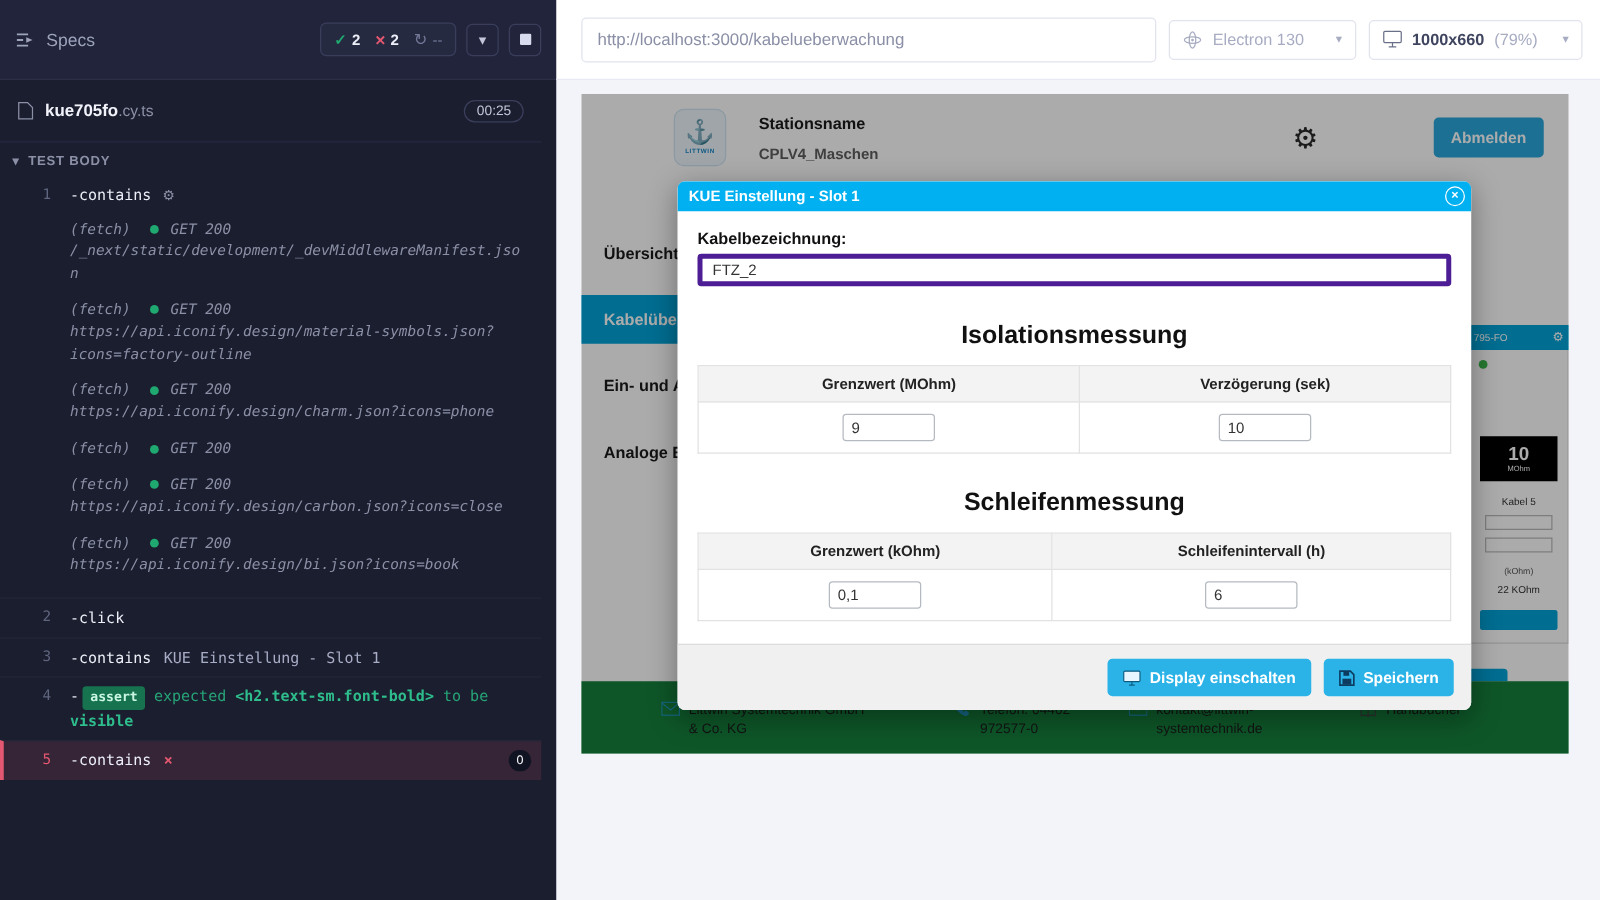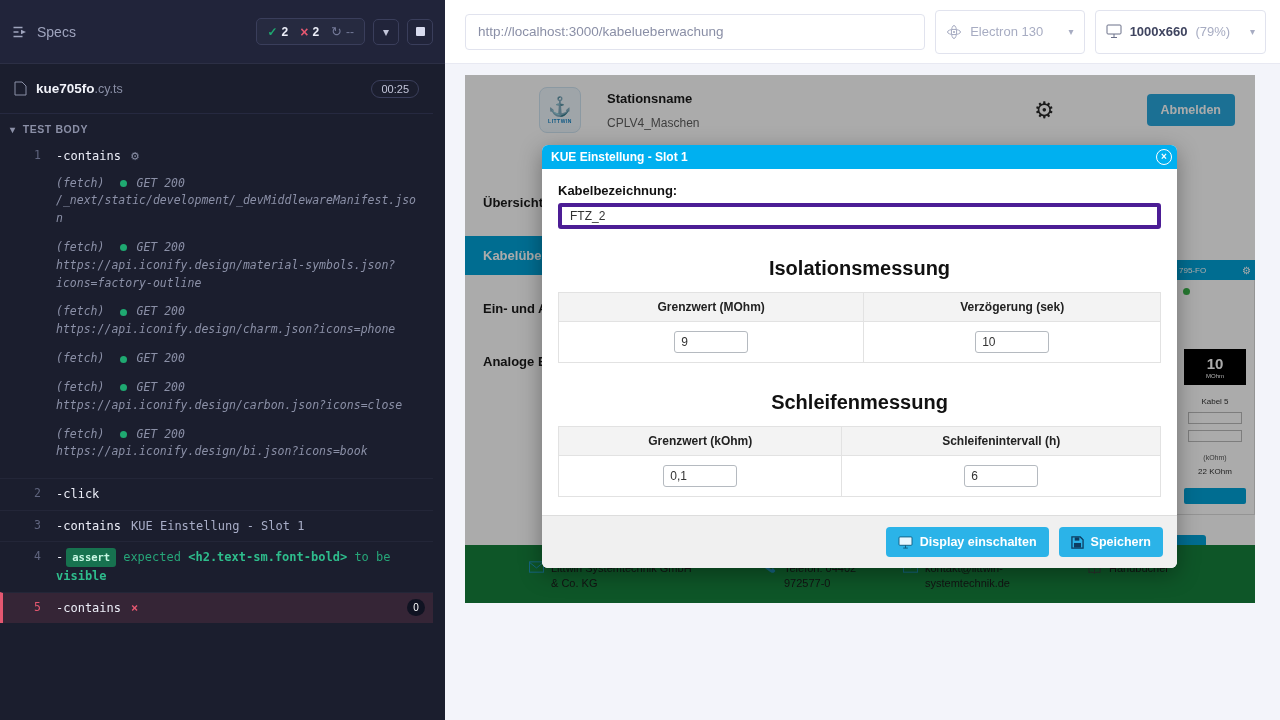--- a/index.html
+++ b/index.html
@@ -50,37 +50,37 @@
   .count-badge { margin-left:auto; align-self:center; background:#101322; color:#fff; border-radius:9px; min-width:18px; height:17px; display:flex; align-items:center; justify-content:center; font-size:10px; padding:0 5px; font-family:"Liberation Sans",sans-serif; }
 
   .runner-scroll { position:absolute; right:0; top:64px; width:12px; bottom:0; background:#15172a; display:flex; flex-direction:column; align-items:center; }
   .scroll-arrow { color:#555a75; font-size:8px; padding:4px 0; font-family:"DejaVu Sans",sans-serif; }
   .scroll-arrow.down { margin-top:auto; }
   .scroll-thumb { width:8px; height:72px; background:#3a3e5b; border-radius:4px; margin-top:4px; }
 
   
   .autbar { position:absolute; left:445px; top:0; right:0; height:64px; background:#fff; border-bottom:1px solid #e8e9f2; display:flex; align-items:center; padding:0 14px 0 20px; gap:10px; }
   .url-input { width:462px; height:36px; border:1px solid #e1e3ee; border-radius:4px; padding:0 12px; font-size:13.5px; color:#8a8fa6; background:#fff; font-family:inherit; }
-  .selectbox { height:44px; border:1px solid #e1e3ee; border-radius:4px; display:flex; align-items:center; gap:8px; padding:0 10px; font-size:13px; }
+  .selectbox { height:32px; border:1px solid #e1e3ee; border-radius:4px; display:flex; align-items:center; gap:8px; padding:0 10px; font-size:13px; }
   .browser-select { width:150px; color:#a7acc2; }
   .viewport-select { width:172px; color:#3f445f; }
   .vp-dims { font-weight:bold; }
   .vp-zoom { color:#a7acc2; }
   .chev { margin-left:auto; color:#a7acc2; font-size:10px; font-family:"DejaVu Sans",sans-serif; }
 
   .stage { position:absolute; left:445px; top:64px; right:0; bottom:0; background:#f3f4fa; }
   .app { position:absolute; left:20px; top:11px; width:790px; height:528px; background:#fff; overflow:hidden; }
 
   .app-header { height:70px; display:flex; align-items:center; padding:0 20px 0 74px; background:#fff; }
   .logo { width:42px; height:46px; border-radius:8px; background:#eef6fc; border:1px solid #cfe4f2; display:flex; flex-direction:column; align-items:center; justify-content:center; color:#1786c6; }
   .logo-glyph { font-size:19px; line-height:1; }
   .logo-text { font-size:5px; font-weight:bold; letter-spacing:0.5px; margin-top:2px; }
   .station { margin-left:26px; }
   .station-label { font-weight:bold; font-size:13px; color:#1a1a1a; }
-  .station-value { font-size:12px; color:#5e5e5e; margin-top:10px; }
+  .station-value { font-size:12px; color:#5e5e5e; margin-top:10px;font-weight:bold; }
   .app-gear { margin-left:auto; margin-right:92px; font-size:23px; color:#2b2b2b; line-height:1; cursor:pointer; }
   .logout-btn { background:#29a8dd; color:#fff; font-size:12.5px; font-weight:bold; padding:9px 14px; border-radius:4px; border:none; font-family:inherit; cursor:pointer; }
 
   .app-content { position:relative; height:400px; background:#fff; }
   .nav { position:absolute; left:0; top:0; width:160px; padding-top:38px; }
   .nav-item { padding:12px 18px; font-size:13px; font-weight:bold; color:#1a1a1a; white-space:nowrap; margin-bottom:14px; cursor:pointer; }
   .nav-item.active { background:#00a3d9; color:#fff; }
 
   .device-card { position:absolute; right:0; top:115px; width:80px; }
   .device-head { background:#00a3d9; height:20px; display:flex; align-items:center; padding:0 4px; color:#fff; font-size:8px; }

